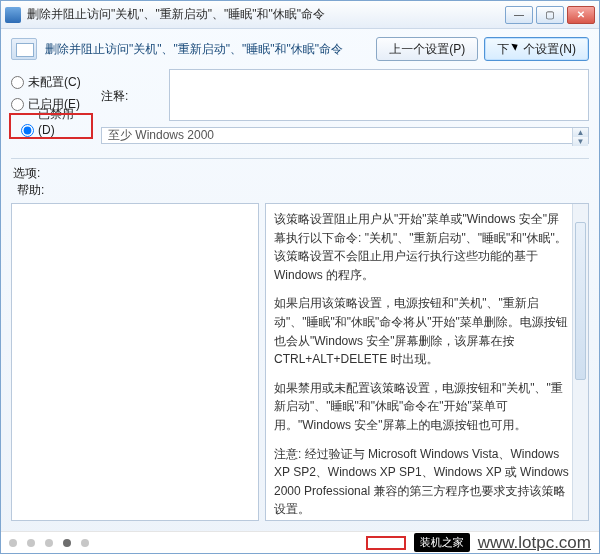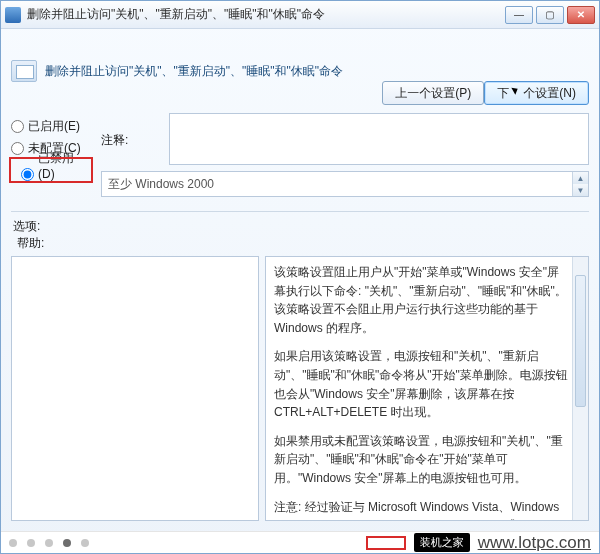--- a/index.html
+++ b/index.html
@@ -10,35 +10,35 @@
   .titlebar .ttext { flex: 1; color: #2a2a2a; }
   .wbtns { display: flex; gap: 3px; }
   .wbtn { width: 28px; height: 18px; border: 1px solid #7ea6d0; border-radius: 2px; background: linear-gradient(#fdfefe,#d7e6f6); display:flex;align-items:center;justify-content:center; font-size:10px; color:#3a3a3a; }
   .wbtn.max { }
   .wbtn.close { background: linear-gradient(#f6a7a0,#d9574a); border-color:#b7473c; color:#fff; font-weight:bold; }
   .content { padding: 8px 10px 10px 10px; height: calc(100% - 28px - 22px); display:flex; flex-direction:column; }
   .descrow { display:flex; align-items:center; gap:8px; margin-bottom:6px; }
   .descrow .dicon { width:26px; height:22px; background:linear-gradient(#e8f0fa,#cfe0f2); border:1px solid #a7c1dc; border-radius:2px; position:relative; }
   .descrow .dicon::after { content:""; position:absolute; left:4px; top:4px; width:16px; height:12px; background:#fff; border:1px solid #8fb1d2; }
   .descrow .dtext { color:#194a7a; flex:1; }
-  .navbtns { display:flex; gap:0;margin-top:44px; }
+  .navbtns { display:flex; gap:6px; }
   .btn { height:24px; padding:0 12px; border:1px solid #8aa8c6; border-radius:3px; background:linear-gradient(#fcfdff,#e6eef8); display:flex; align-items:center; justify-content:center; color:#222; cursor:default; }
   .btn.hl { border-color:#4f93d6; box-shadow: inset 0 0 0 1px #bfe0ff; background:linear-gradient(#f2faff,#d7ecff); }
   .btn.hl .cursor { position:relative; display:inline-block; width:10px; height:14px; margin:0 2px; }
   .btn.hl .cursor::before { content:""; position:absolute; left:2px; top:0; width:0; height:0; border-left:5px solid #000; border-top:4px solid transparent; border-bottom:4px solid transparent; transform:rotate(-30deg); }
   .formarea { display:flex; gap:10px; margin-top:2px; }
   .radiocol { width:80px; padding-top:2px; }
   .radio { display:flex; align-items:center; gap:4px; height:22px; color:#222; }
   .radio input { margin:0; }
   .radio.sel { outline:2px solid #d82a2a; outline-offset:0px; padding:0 10px;align-items:flex-end; }
   .rightcol { flex:1; }
   .fieldrow { display:flex; gap:8px; margin-bottom:6px; align-items:center; }
   .fieldrow .lbl { width:60px; color:#222; padding-top:2px; }
   .commentbox { flex:1; height:52px; border:1px solid #b9c9dc; background:#fff; resize:none; padding:2px 4px; font-family:inherit; font-size:12px; }
-  .platformbox { flex:1; height:26px; border:1px solid #b9c9dc; background:#fff; display:flex; align-items:center; padding:0 6px; color:#555; position:relative; }
+  .platformbox { flex:1; height:17px; border:1px solid #b9c9dc; background:#fff; display:flex; align-items:center; padding:0 6px; color:#555; position:relative; }
   .platformbox .scroll { position:absolute; right:0; top:0; width:16px; height:100%; display:flex; flex-direction:column; }
   .platformbox .scroll .sb { flex:1; background:linear-gradient(#f4f8fc,#dde8f3); border-left:1px solid #c7d5e4; display:flex; align-items:center; justify-content:center; font-size:8px; color:#5d7a97; }
   .divider { height:1px; background:#cdd9e6; margin:8px 0 6px 0; }
   .panelabels { display:flex;flex-direction:column; }
   .panelabels .pl { color:#222; }
   .panelabels .pl1 { width:248px; padding-left:2px; }
   .panelabels .pl2 { flex:1; padding-left:6px; }
   .panes { display:flex; gap:6px; flex:1; margin-top:4px; min-height:0; }
   .pane { border:1px solid #b9c9dc; background:#fff; overflow:hidden; }
   .pane.left { width:248px; }
@@ -82,25 +82,25 @@
           <span class="cursor"></span>
           <span>个设置(N)</span>
         </div>
       </div>
     </div>
 
     <div class="formarea">
       <div class="radiocol">
         <label class="radio">
             <input type="radio" name="st" style="">
-            <span>已启用(E)</span>
+            <span>未配置(C)</span>
           </label>
         <label class="radio">
             <input type="radio" name="st" style="">
-            <span>未配置(C)</span>
+            <span>已启用(E)</span>
           </label>
         <label class="radio sel">
             <input type="radio" name="st" checked="" style="">
             <span>已禁用(D)</span>
           </label>
       </div>
       <div class="rightcol">
         <div class="fieldrow">
           <div class="lbl">注释:</div>
           <textarea class="commentbox" style=""></textarea>

